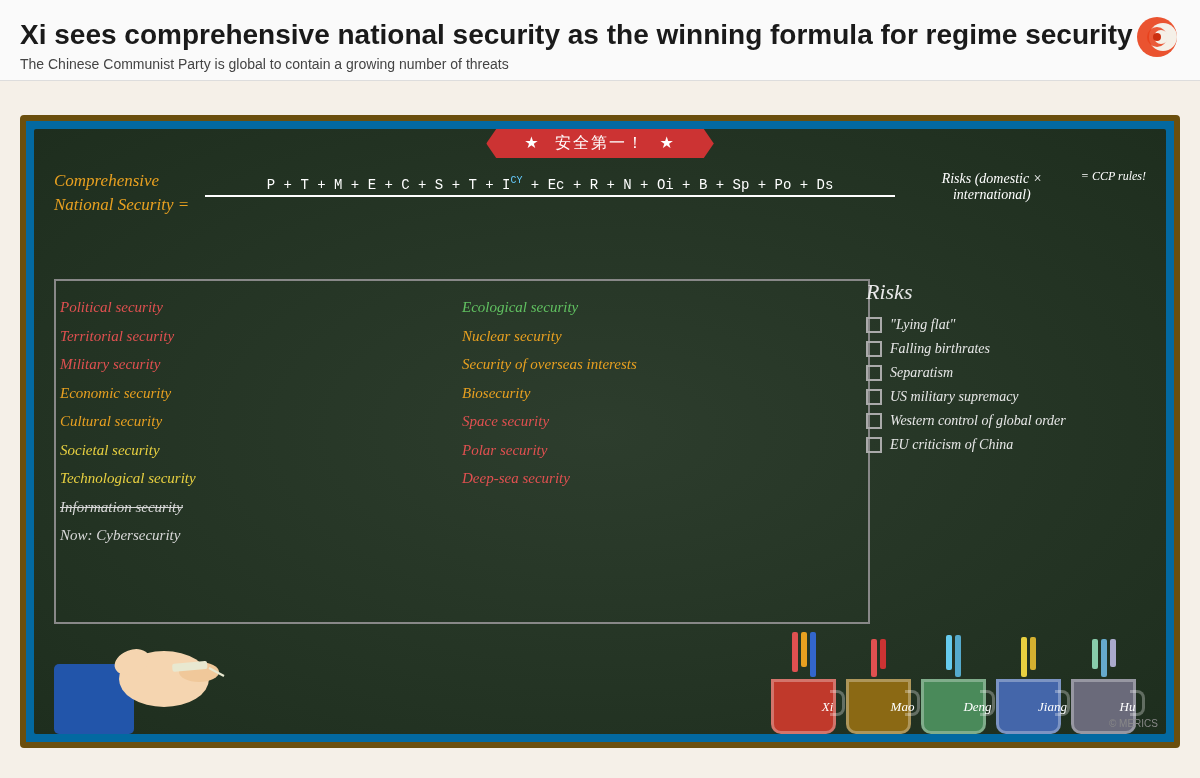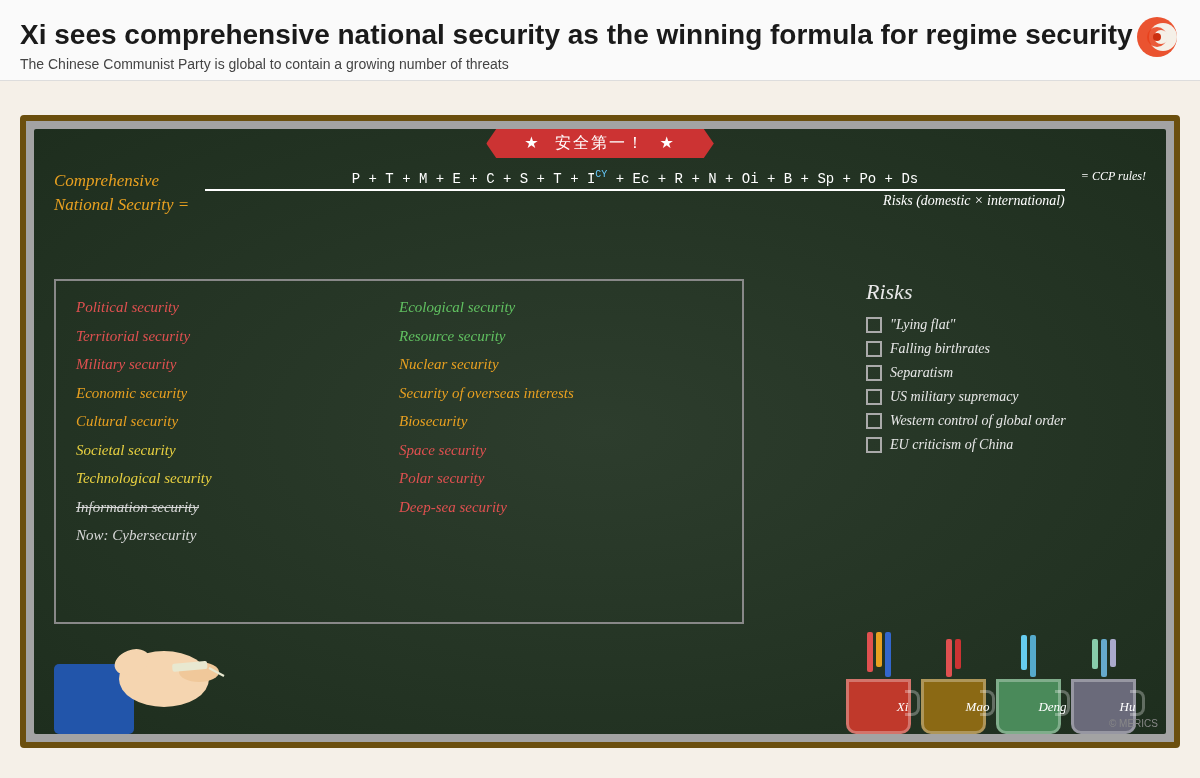--- a/index.html
+++ b/index.html
@@ -39,21 +39,21 @@
       height: 45px;
     }
 
     
     .chalkboard-frame {
       position: absolute;
       top: 115px;
       left: 20px;
       right: 20px;
       bottom: 30px;
-      background: #a3a3a3;
+      background: #0369a1;
       border: 6px solid #6b4f0e;
       border-radius: 4px;
       padding: 8px;
     }
     .chalkboard-inner {
       width: 100%;
       height: 100%;
       background: #2a3a2a;
       background: radial-gradient(ellipse at center, #2d3d2d 0%, #1e2e1e 100%);
       border-radius: 2px;
@@ -92,22 +92,22 @@
     }
     .formula-label {
       color: #e8a020;
       font-size: 17px;
       font-style: italic;
       line-height: 1.4;
       font-family: Georgia, serif;
     }
     .formula-fraction {
       display: flex;
-      flex-direction: column;
-      align-items: flex-end;
+      flex-direction: row;
+      align-items: center;
       margin: 0 8px;
       flex: 1;
     }
     .formula-numerator {
       color: #fff;
       font-size: 14px;
       font-family: 'Courier New', monospace;
       white-space: nowrap;
       border-bottom: 2px solid #fff;
       padding-bottom: 2px;
@@ -134,24 +134,24 @@
       color: #66ccff;
       font-size: 10px;
       vertical-align: super;
     }
 
     
     .security-box {
       position: absolute;
       top: 150px;
       left: 20px;
-      width: 690px;
+      width: 816px;
       bottom: 110px;
       border: 2px solid #888;
-      padding: 15px 20px;
+      padding: 15px 4px;
       display: flex;
     }
     .security-col {
       flex: 1;
       display: flex;
       flex-direction: column;
       gap: 6px;
     }
     .security-item {
       font-size: 15px;
@@ -327,21 +327,20 @@
           <div class="security-item" style="color: rgb(224, 80, 80);">Military security</div>
           <div class="security-item" style="color: rgb(232, 160, 32);">Economic security</div>
           <div class="security-item" style="color: rgb(232, 160, 32);">Cultural security</div>
           <div class="security-item" style="color: rgb(232, 208, 64);">Societal security</div>
           <div class="security-item" style="color: rgb(232, 208, 64);">Technological security</div>
           <div class="security-item" style="color: rgb(216, 216, 216); text-decoration: line-through;">Information security</div>
           <div class="security-item" style="color: rgb(216, 216, 216);">Now: Cybersecurity</div>
         </div>
       <div class="security-col" id="sec-col-right">
           <div class="security-item" style="color: rgb(96, 192, 96);">Ecological security</div>
-          <div class="security-item" style="color: rgb(96, 192, 96);">Resource security</div>
           <div class="security-item" style="color: rgb(232, 160, 32);">Nuclear security</div>
           <div class="security-item" style="color: rgb(232, 160, 32);">Security of overseas interests</div>
           <div class="security-item" style="color: rgb(232, 160, 32);">Biosecurity</div>
           <div class="security-item" style="color: rgb(224, 80, 80);">Space security</div>
           <div class="security-item" style="color: rgb(224, 80, 80);">Polar security</div>
           <div class="security-item" style="color: rgb(224, 80, 80);">Deep-sea security</div>
         </div>
     </div>
 
     <div class="risks-section">
@@ -399,20 +398,29 @@
           <div class="chalk-sticks">
             <div class="chalk-stick" style="height: 35px; background-color: rgb(102, 204, 238);"></div>
             <div class="chalk-stick" style="height: 42px; background-color: rgb(85, 170, 204);"></div>
           </div>
           <div class="mug" style="background-color: rgb(74, 138, 90);">
             <span class="mug-label">Deng</span>
           </div>
         </div>
         <div class="mug-container">
           <div class="chalk-sticks">
+            <div class="chalk-stick" style="height: 40px; background-color: rgb(232, 208, 64);"></div>
+            <div class="chalk-stick" style="height: 33px; background-color: rgb(212, 176, 48);"></div>
+          </div>
+          <div class="mug" style="background-color: rgb(68, 102, 170);">
+            <span class="mug-label">Jiang</span>
+          </div>
+        </div>
+        <div class="mug-container">
+          <div class="chalk-sticks">
             <div class="chalk-stick" style="height: 30px; background-color: rgb(136, 204, 170);"></div>
             <div class="chalk-stick" style="height: 38px; background-color: rgb(102, 170, 204);"></div>
             <div class="chalk-stick" style="height: 28px; background-color: rgb(170, 170, 204);"></div>
           </div>
           <div class="mug" style="background-color: rgb(106, 106, 122);">
             <span class="mug-label">Hu</span>
           </div>
         </div>
       </div>
 

